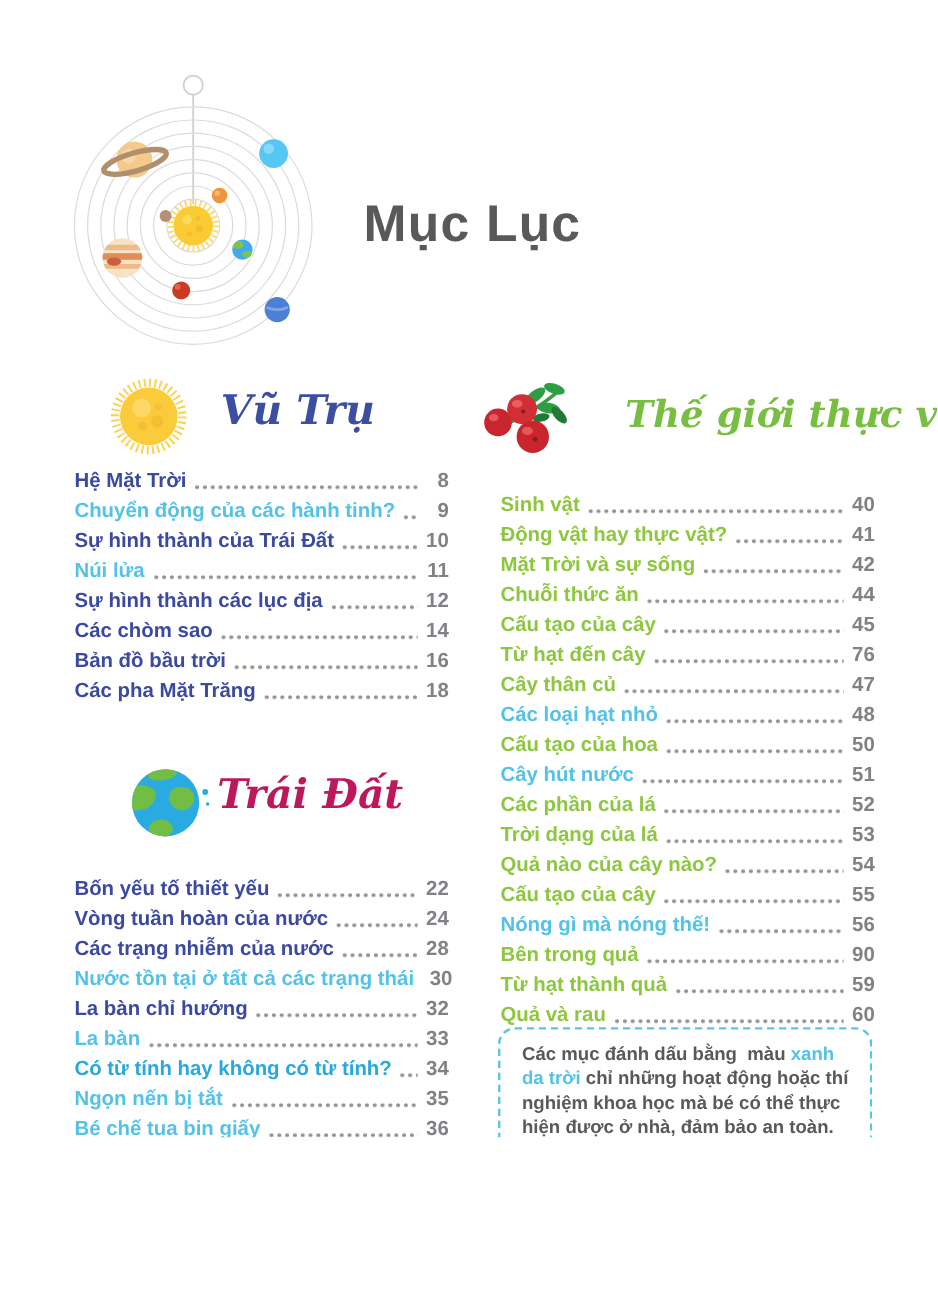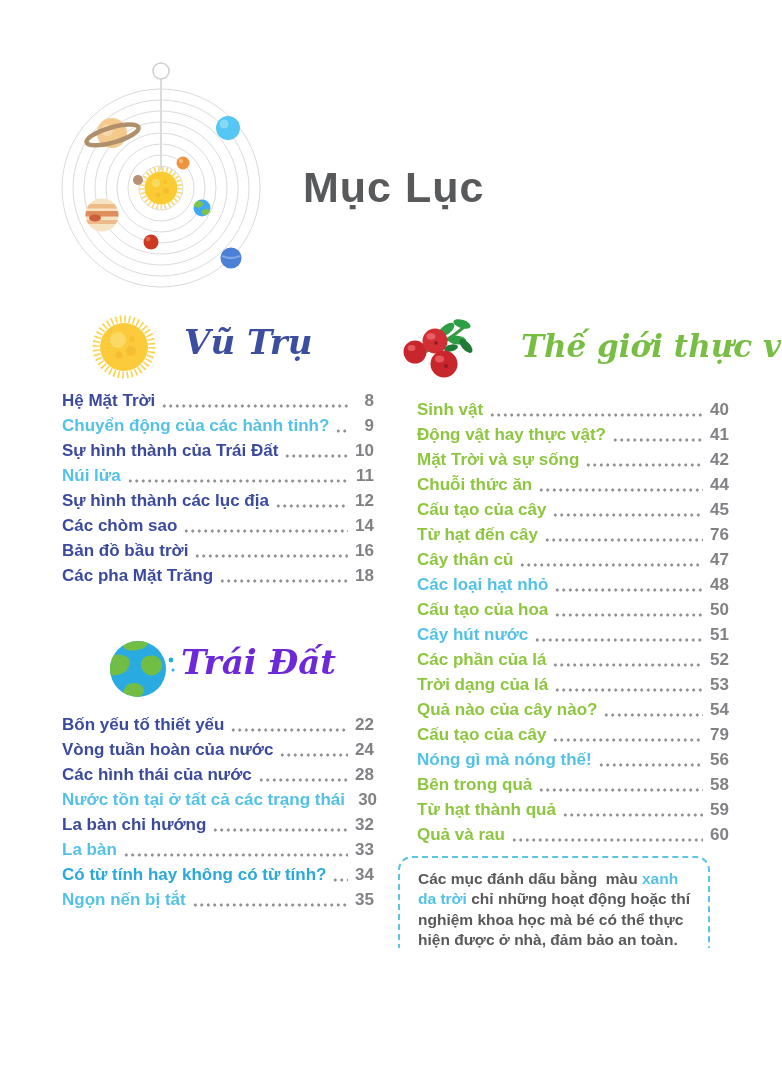--- a/index.html
+++ b/index.html
@@ -15,45 +15,45 @@
   .page-title{
     position:absolute;left:303px;top:163px;
     font-size:43px;font-weight:bold;color:#58595B;letter-spacing:1px;
   }
   
   .script{
     font-family:"DejaVu Serif",serif;font-style:italic;font-weight:bold;
     position:absolute;white-space:nowrap;
   }
   .hdr-universe{left:184px;top:322px;font-size:34px;color:#3B4EA0;}
-  .hdr-earth{left:181px;top:642px;font-size:34px;color:#6d28d9;}
+  .hdr-earth{left:181px;top:642px;font-size:34px;color:#be185d;}
   .hdr-plants{left:477px;top:328px;font-size:31px;color:#77BE43;margin-left:44px;}
   .icon-sun{position:absolute;left:91px;top:314px;}
   .icon-earth{position:absolute;left:107px;top:636px;}
   .icon-berries{position:absolute;left:399px;top:316px;}
   
   .toc{position:absolute;width:312px;}
   .toc-universe{left:62px;top:388px;}
-  .toc-earth{left:62px;top:712px;}
-  .toc-plants{left:417px;top:397px;}
+  .toc-earth{left:62px;top:728px;}
+  .toc-plants{left:417px;top:408px;}
   .toc-row{display:flex;align-items:center;height:25px;}
   .toc-label{font-size:17px;font-weight:bold;white-space:nowrap;}
   .dots{
     flex:1;align-self:flex-end;height:4px;margin:0 4px 5px 6px;
     background-image:radial-gradient(circle,#909295 1.4px,transparent 1.8px);
     background-size:6.5px 4px;background-repeat:repeat-x;background-position:0 50%;
   }
   .toc-page{font-size:17px;font-weight:bold;color:#808285;min-width:22px;text-align:right;}
   .c-navy{color:#3B4A9E;}
   .c-sky{color:#54C2E6;}
   .c-sky_bold{color:#29A8DC;}
   .c-green{color:#8DC63F;}
   
   .note-box{
-    position:absolute;left:398px;top:856px;width:312px;box-sizing:border-box;
+    position:absolute;left:415px;top:856px;width:312px;box-sizing:border-box;
     border:2px dashed #5BC4E5;border-radius:14px;
     padding:11px 16px 12px 18px;
   }
   .note-text{
     margin:0;font-size:15.5px;font-weight:bold;color:#58595B;
     line-height:1.32;white-space:pre-wrap;
   }
   .note-highlight{color:#54C2E6;}
 </style>
 </head>
@@ -218,21 +218,21 @@
       </div>
 
       <div class="toc-row">
         <span class="toc-label c-navy">Vòng tuần hoàn của nước</span>
         <span class="dots"></span>
         <span class="toc-page">24</span>
       </div>
 
 
       <div class="toc-row">
-        <span class="toc-label c-navy">Các hình thái của nước</span>
+        <span class="toc-label c-navy">Các trạng nhiễm của nước</span>
         <span class="dots"></span>
         <span class="toc-page">28</span>
       </div>
 
       <div class="toc-row">
         <span class="toc-label c-sky">Nước tồn tại ở tất cả các trạng thái</span>
         <span class="dots"></span>
         <span class="toc-page">30</span>
       </div>
 
@@ -253,20 +253,25 @@
         <span class="dots"></span>
         <span class="toc-page">34</span>
       </div>
 
       <div class="toc-row">
         <span class="toc-label c-sky">Ngọn nến bị tắt</span>
         <span class="dots"></span>
         <span class="toc-page">35</span>
       </div>
 
+      <div class="toc-row">
+        <span class="toc-label c-sky">Bé chế tua bin giấy</span>
+        <span class="dots"></span>
+        <span class="toc-page">36</span>
+      </div>
     </div>
 
   <svg class="icon-berries" width="74" height="68" viewBox="0 0 74 68">
     <path d="M26 36 Q44 28 64 12" stroke="#3E9B41" stroke-width="3" fill="none" stroke-linecap="round"></path>
     <g fill="#2E9E44">
       <ellipse cx="47" cy="14" rx="10" ry="4.6" transform="rotate(-38 47 14)"></ellipse>
       <ellipse cx="63" cy="8" rx="9" ry="4.2" transform="rotate(18 63 8)"></ellipse>
       <ellipse cx="58" cy="24" rx="9.5" ry="4.4" transform="rotate(8 58 24)"></ellipse>
     </g>
     <g fill="#1F7A33">
@@ -359,33 +364,33 @@
 
       <div class="toc-row">
         <span class="toc-label c-green">Quả nào của cây nào?</span>
         <span class="dots"></span>
         <span class="toc-page">54</span>
       </div>
 
       <div class="toc-row">
         <span class="toc-label c-green">Cấu tạo của cây</span>
         <span class="dots"></span>
-        <span class="toc-page">79</span>
+        <span class="toc-page">55</span>
       </div>
 
       <div class="toc-row">
         <span class="toc-label c-sky">Nóng gì mà nóng thế!</span>
         <span class="dots"></span>
         <span class="toc-page">56</span>
       </div>
 
       <div class="toc-row">
         <span class="toc-label c-green">Bên trong quả</span>
         <span class="dots"></span>
-        <span class="toc-page">58</span>
+        <span class="toc-page">90</span>
       </div>
 
       <div class="toc-row">
         <span class="toc-label c-green">Từ hạt thành quả</span>
         <span class="dots"></span>
         <span class="toc-page">59</span>
       </div>
 
       <div class="toc-row">
         <span class="toc-label c-green">Quả và rau</span>

